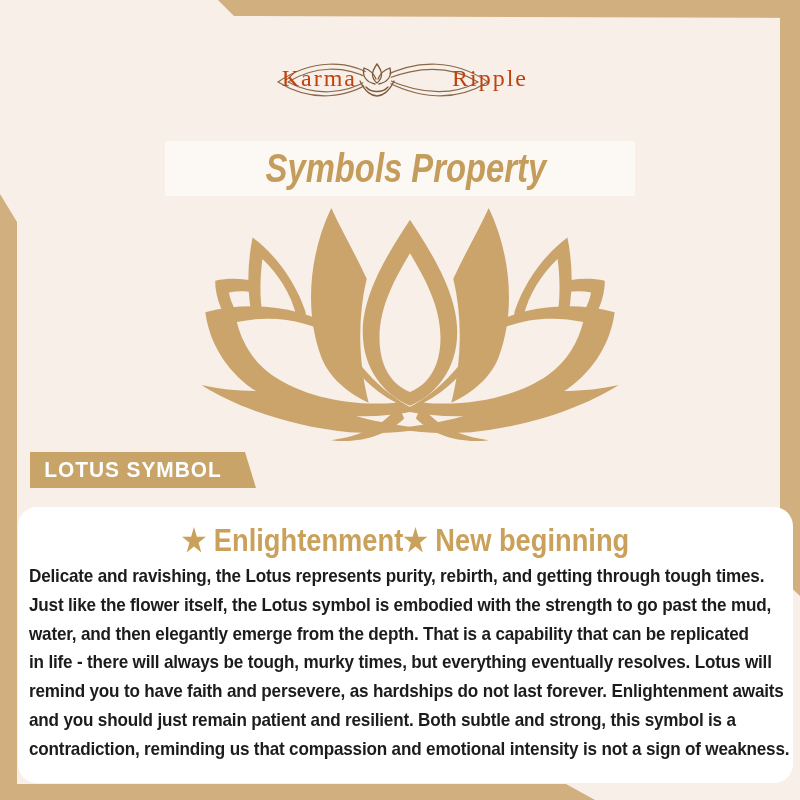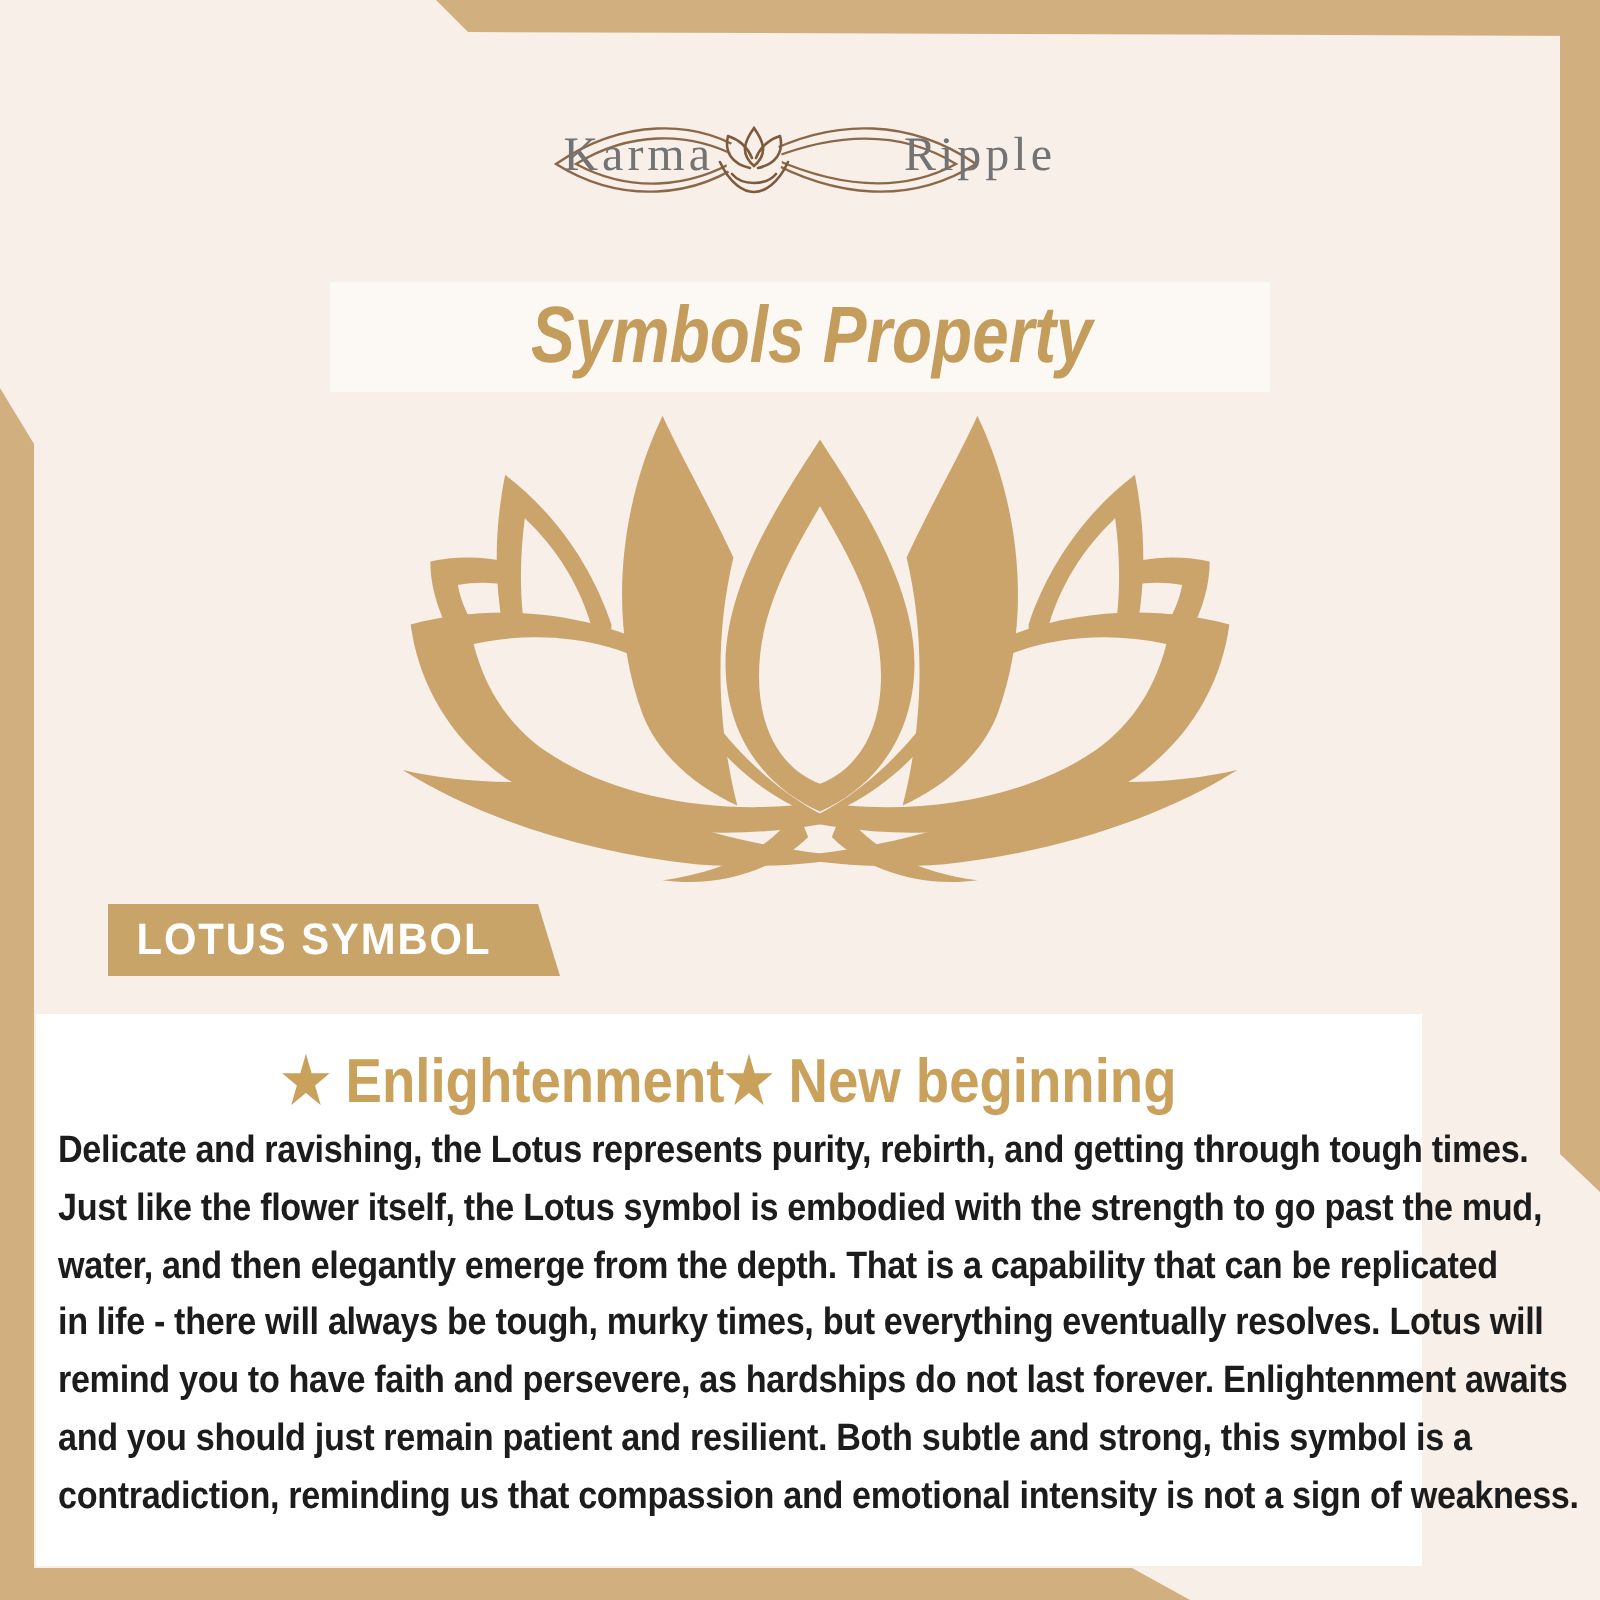--- a/index.html
+++ b/index.html
@@ -11,21 +11,21 @@
   
   .ribbon{position:absolute;left:0;top:0;width:800px;height:800px;background:#D1AF7E;}
   .ribbon.top   {clip-path:polygon(218px 0, 800px 0, 800px 18px, 234px 16px);}
   .ribbon.right {clip-path:polygon(780px 14px, 800px 14px, 800px 596px, 780px 577px);}
   .ribbon.left  {clip-path:polygon(0 194px, 17px 222px, 17px 800px, 0 800px);}
   .ribbon.bottom{clip-path:polygon(0 784px, 566px 784px, 595px 800px, 0 800px);}
 
   
   .logo-word{
     position:absolute;top:65px;font-family:"Liberation Serif",serif;
-    font-size:24px;letter-spacing:2px;color:#737373;
+    font-size:24px;letter-spacing:2px;color:#c2410c;
   }
   .logo-word.karma{left:262px;width:95px;text-align:right;}
   .logo-word.ripple{left:408px;width:120px;text-align:right;}
   .logo-swirl{position:absolute;left:276px;top:52px;}
 
   
   .title-band{
     position:absolute;left:165px;top:141px;width:470px;height:55px;
     background:#FCF8F4;display:flex;align-items:center;justify-content:center;font-style:italic;
   }
@@ -34,31 +34,32 @@
     transform:scaleX(.82);white-space:nowrap;text-indent:14px;
   }
 
   
   .lotus{position:absolute;left:190px;top:202px;}
 
   
   .section-ribbon{
     position:absolute;left:30px;top:452px;width:226px;height:36px;
     background:#C9A468;clip-path:polygon(0 0,215px 0,226px 100%,0 100%);
-    display:flex;align-items:center;margin-left:24px;
+    display:flex;align-items:center;
   }
   .section-ribbon .label{
     color:#FFFFFF;font-size:22px;font-weight:700;letter-spacing:1px;
     padding-left:15px;transform:scaleX(.95);transform-origin:left center;white-space:nowrap;
   }
 
   
   .content-box{
-    position:absolute;left:18px;top:507px;width:693px;height:276px;
+    position:absolute;left:18px;top:507px;width:775px;height:276px;
     background:#FFFFFF;
+    border-radius:19px;
   }
   .content-heading{
     position:absolute;left:0;top:15px;width:100%;text-align:center;
     font-size:31px;font-weight:700;color:#C9A15B;white-space:nowrap;
     transform:scaleX(.88);
   }
   .content-lines{position:absolute;left:11px;top:55px;width:760px;}
   .content-lines .line{
     font-size:19px;font-weight:700;color:#1C1C1C;line-height:28.8px;
     letter-spacing:-0.2px;white-space:nowrap;

